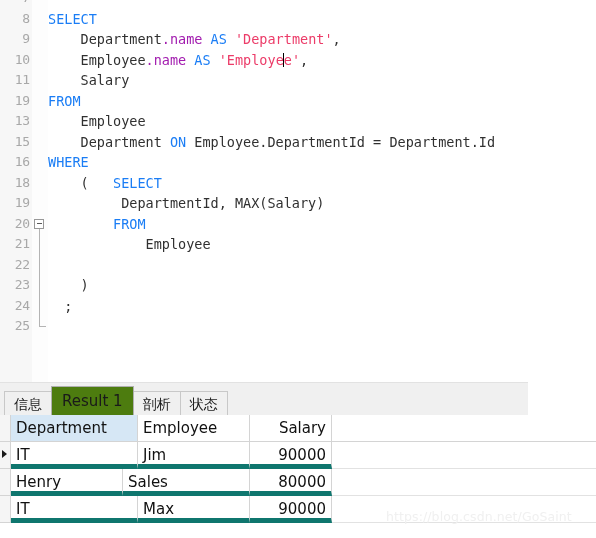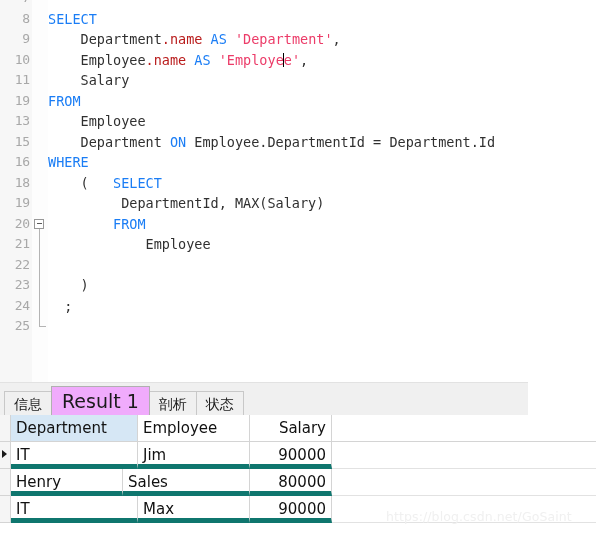--- a/index.html
+++ b/index.html
@@ -63,21 +63,21 @@
     font-family: "DejaVu Sans Mono", monospace;
     font-size: 13px;
     letter-spacing: -0.2px;
   }
   .ctext {
     position: absolute;
     left: 48px;
     top: 0;
   }
   .kw  { color: #1a7df5; }
-  .prop{ color: #b91c1c; }
+  .prop{ color: #a21caf; }
   .str { color: #ec3b68; }
   .pl  { color: #303030; }
 
   .caret {
     display: inline-block;
     width: 0;
     border-left: 1px solid #000;
     height: 14px;
     vertical-align: -2px;
     margin: 0 -0.5px;
@@ -142,23 +142,23 @@
     background: #f0f0f0;
     border: 1px solid #c8c8c8;
     border-bottom: none;
     box-sizing: border-box;
     margin-right: -1px;
     font-family: "DejaVu Sans", sans-serif;
   }
   .tab.active {
     height: 29px;
     line-height: 28px;
-    background: #f0abfc;
+    background: #4d7c0f;
     border-color: #b0b0b0;
-    font-size: 19px;
+    font-size: 15px;
     z-index: 3;
     position: relative;
     padding: 0 10px;
   }
 
   
   #grid {
     position: absolute;
     left: 0; top: 415px;
     width: 596px;

